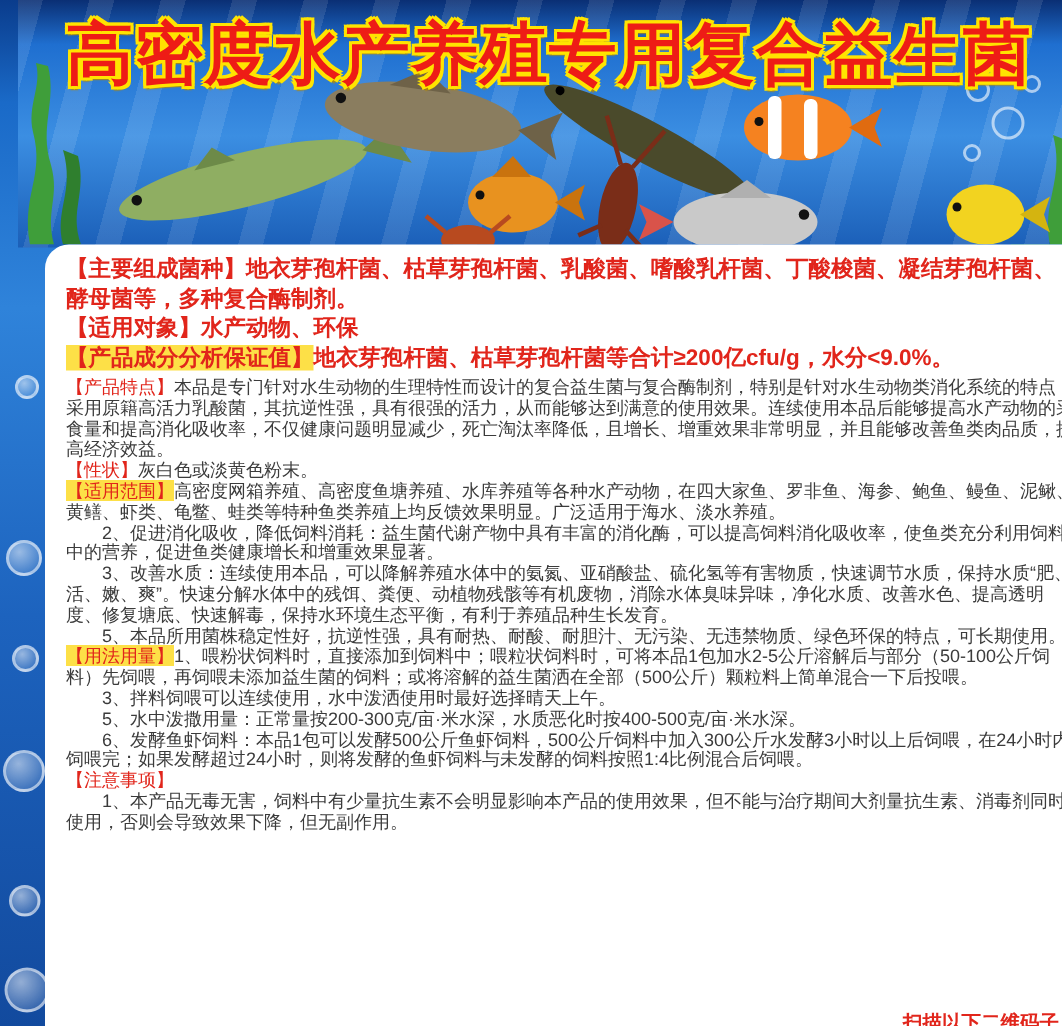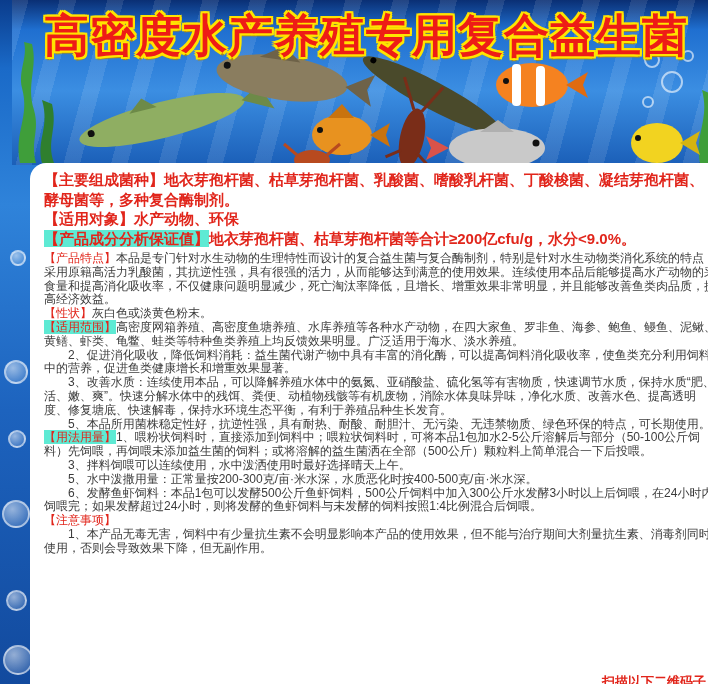--- a/index.html
+++ b/index.html
@@ -26,21 +26,21 @@
   .bubble{position:absolute;border:2px solid rgba(255,255,255,.55);border-radius:50%;
           background:radial-gradient(circle at 35% 30%,rgba(255,255,255,.55),rgba(255,255,255,.05));}
   
   .content-box{position:absolute;left:30px;top:163px;width:700px;height:521px;background:#ffffff;
           border-radius:16px 16px 0 0;padding:7px 12px 0 14px;box-sizing:border-box;}
   .secA{margin:0;font-size:15px;line-height:19.5px;font-weight:bold;color:#e1251b;}
   .body{margin:0;font-size:12px;line-height:13.8px;color:#3b3b3b;}
   .mt{margin-top:4px;}
   .indent{text-indent:2em;}
   .lbl{color:#e1251b;font-weight:normal;}
-  .hl{background:#5eead4;}
+  .hl{background:#fde047;}
   .footer-note{position:absolute;right:24px;bottom:-7px;font-size:13px;font-weight:bold;color:#e1251b;}
 </style>
 </head>
 <body>
 
 <div class="page">
 
   <div class="banner">
     <div class="rays"></div>
 

